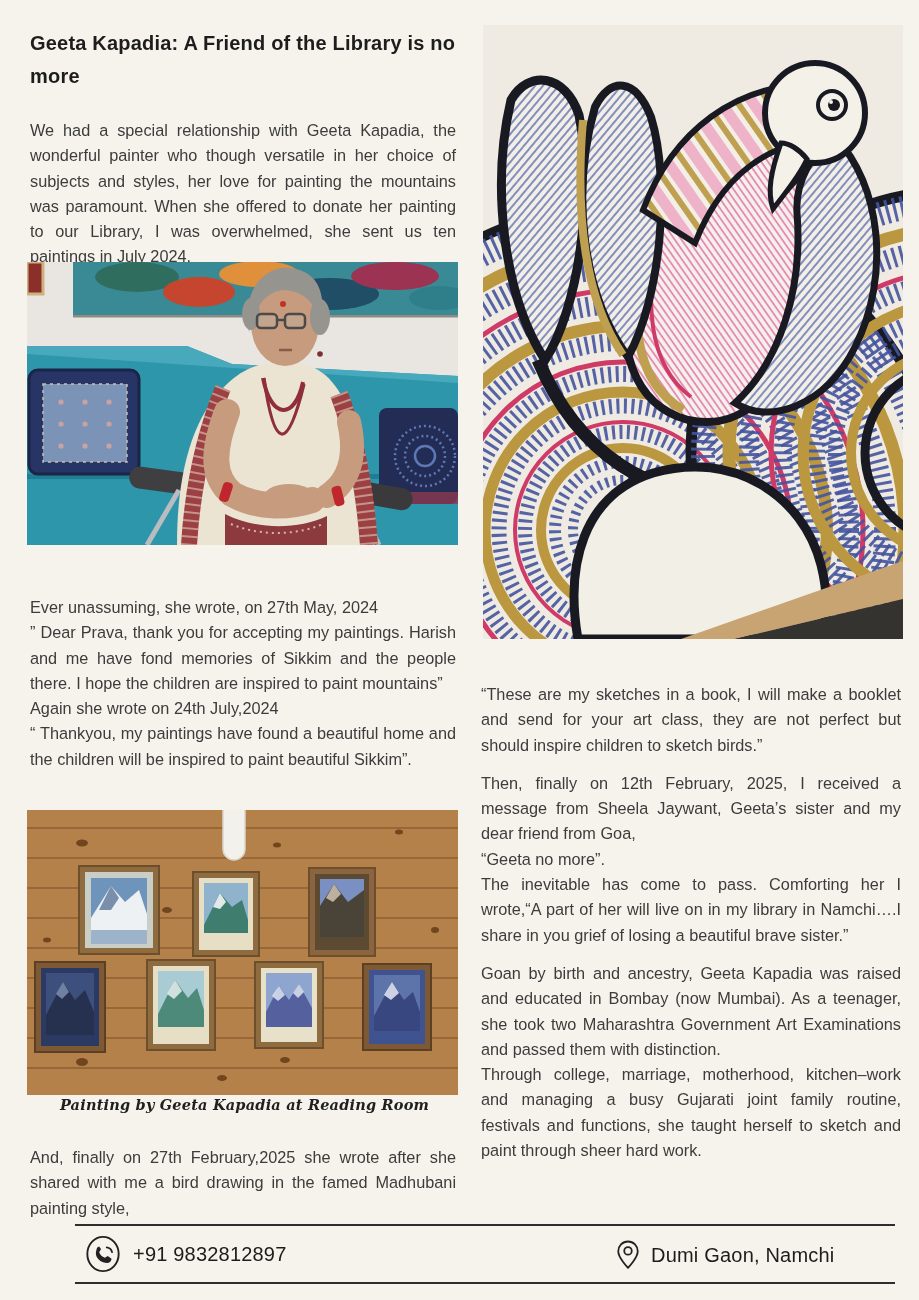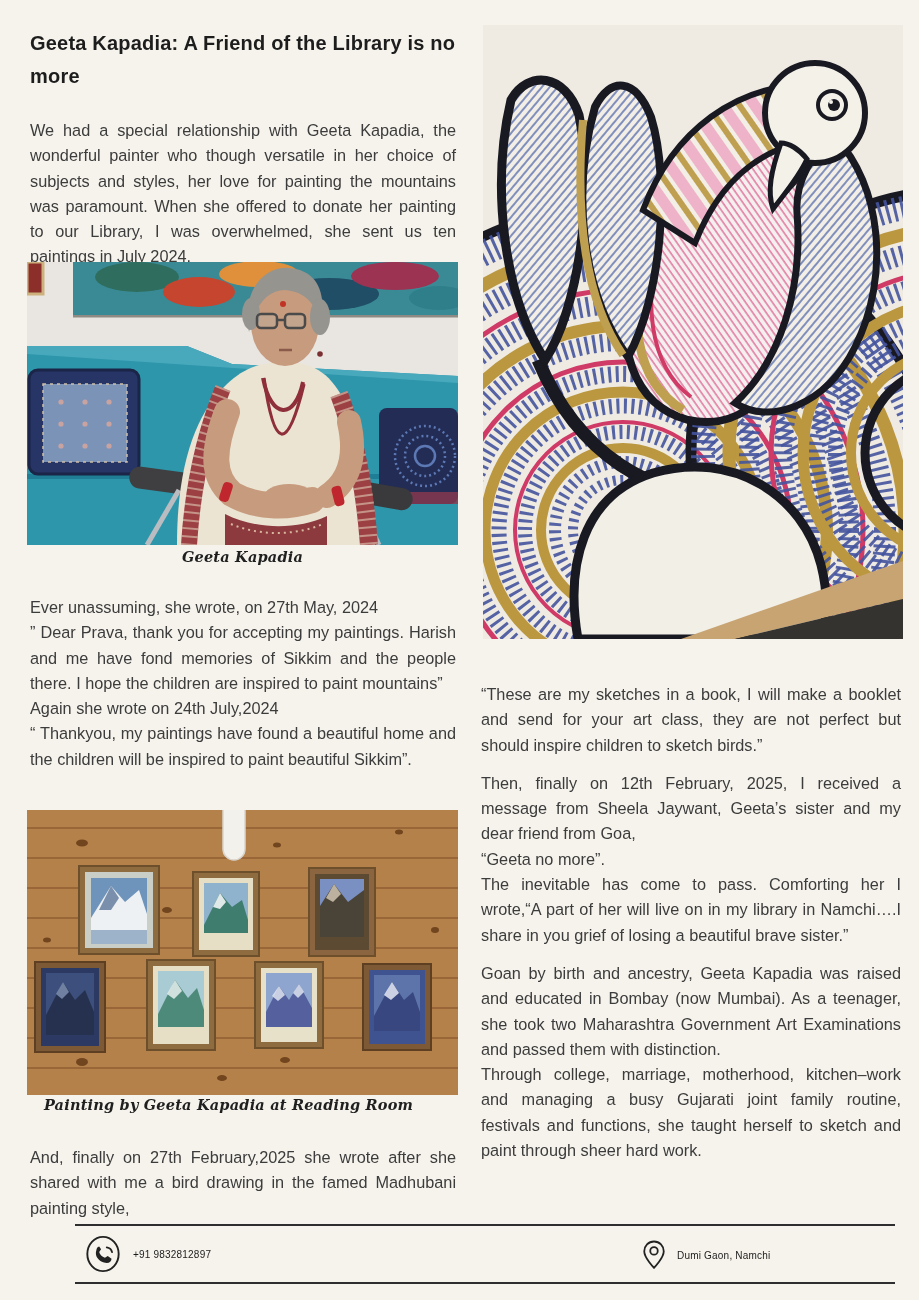--- a/index.html
+++ b/index.html
@@ -25,33 +25,33 @@
   #photo1 { left:27px;  top:262px; width:431px; height:283px; }
   #photo2 { left:27px;  top:810px; width:431px; height:285px; }
   #photo3 { left:483px; top:25px;  width:420px; height:614px; }
   .photo svg { display:block; }
   .caption {
     position:absolute; text-align:center;
     font-family:"DejaVu Serif", serif; font-style:italic; font-weight:bold;
     font-size:14.5px; color:#1f1f1f; letter-spacing:.2px;
   }
   #cap1 { left:27px;  top:548px;  width:431px; }
-  #cap2 { left:13px;  top:1096px; width:431px; }
+  #cap2 { left:29px;  top:1096px; width:431px; }
   #cap3 { left:483px; top:650px;  width:420px; }
   #rightcol { position:absolute; left:481px; top:682px; width:420px; }
   #rightcol .body-text { margin:0 0 13px 0; }
   .rule { position:absolute; left:75px; width:820px; height:2px; background:#2e2e2e; }
   #rule-top { top:1224px; } #rule-bottom { top:1282px; }
   .footer-item {
     position:absolute; display:flex; align-items:center; gap:11px;
-    font-size:10px; color:#1c1c1c; letter-spacing:.2px;
+    font-size:20px; color:#1c1c1c; letter-spacing:.2px;
   }
   #f-phone { left:84px;  top:1235px; }
   #f-email { left:310px; top:1314px; }
-  #f-loc   { left:642px; top:1237px; }
+  #f-loc   { left:616px; top:1237px; }
   .footer-item svg { flex:0 0 auto; }
 </style>
 </head>
 <body>
 
 <div class="page">
 
   <div class="title">Geeta Kapadia: A Friend of the Library is no more</div>
 
   <div class="body-text abs" id="intro">We had a special relationship with Geeta Kapadia, the wonderful painter who though versatile in her choice of subjects and styles, her love for painting the mountains was paramount. When she offered to donate her painting to our Library, I was overwhelmed, she sent us ten paintings in July 2024.</div>
@@ -123,21 +123,20 @@
       <path d="M 200 150 C 185 190 185 215 205 232 C 230 246 260 246 285 238" fill="none" stroke="#c79b7e" stroke-width="26" stroke-linecap="round"></path>
       <path d="M 322 160 C 330 195 322 220 300 234" fill="none" stroke="#c79b7e" stroke-width="24" stroke-linecap="round"></path>
       <ellipse cx="262" cy="236" rx="26" ry="14" fill="#c79b7e"></ellipse>
       <rect x="194" y="220" width="10" height="20" rx="4" fill="#c0262d" transform="rotate(18 199 230)"></rect>
       <rect x="306" y="224" width="10" height="20" rx="4" fill="#c0262d" transform="rotate(-14 311 234)"></rect>
 
       <path d="M 198 252 C 230 268 270 268 300 254 L 300 283 L 198 283 Z" fill="#8c3a3e"></path>
       <path d="M 204 262 C 232 274 268 274 296 262" fill="none" stroke="#d9b8a0" stroke-width="2" stroke-dasharray="2 4"></path>
     </svg>
   </div>
-  <div class="caption" id="cap1">Geeta Kapadia</div>
 
   <div class="body-text abs" id="letters">Ever unassuming, she wrote, on 27th May, 2024
 ” Dear Prava, thank you for accepting my paintings. Harish and me have fond memories of Sikkim and the people there. I hope the children are inspired to paint mountains”
 Again she wrote on 24th July,2024
 “ Thankyou, my paintings have found a beautiful home and the children will be inspired to paint beautiful Sikkim”.</div>
 
   <div class="photo" id="photo2">
     <svg width="431" height="285" viewBox="0 0 431 285">
       <rect x="0" y="0" width="431" height="285" fill="#b5814a"></rect>
       <g stroke="#8a5a2e" stroke-width="1.4" opacity="0.85">

